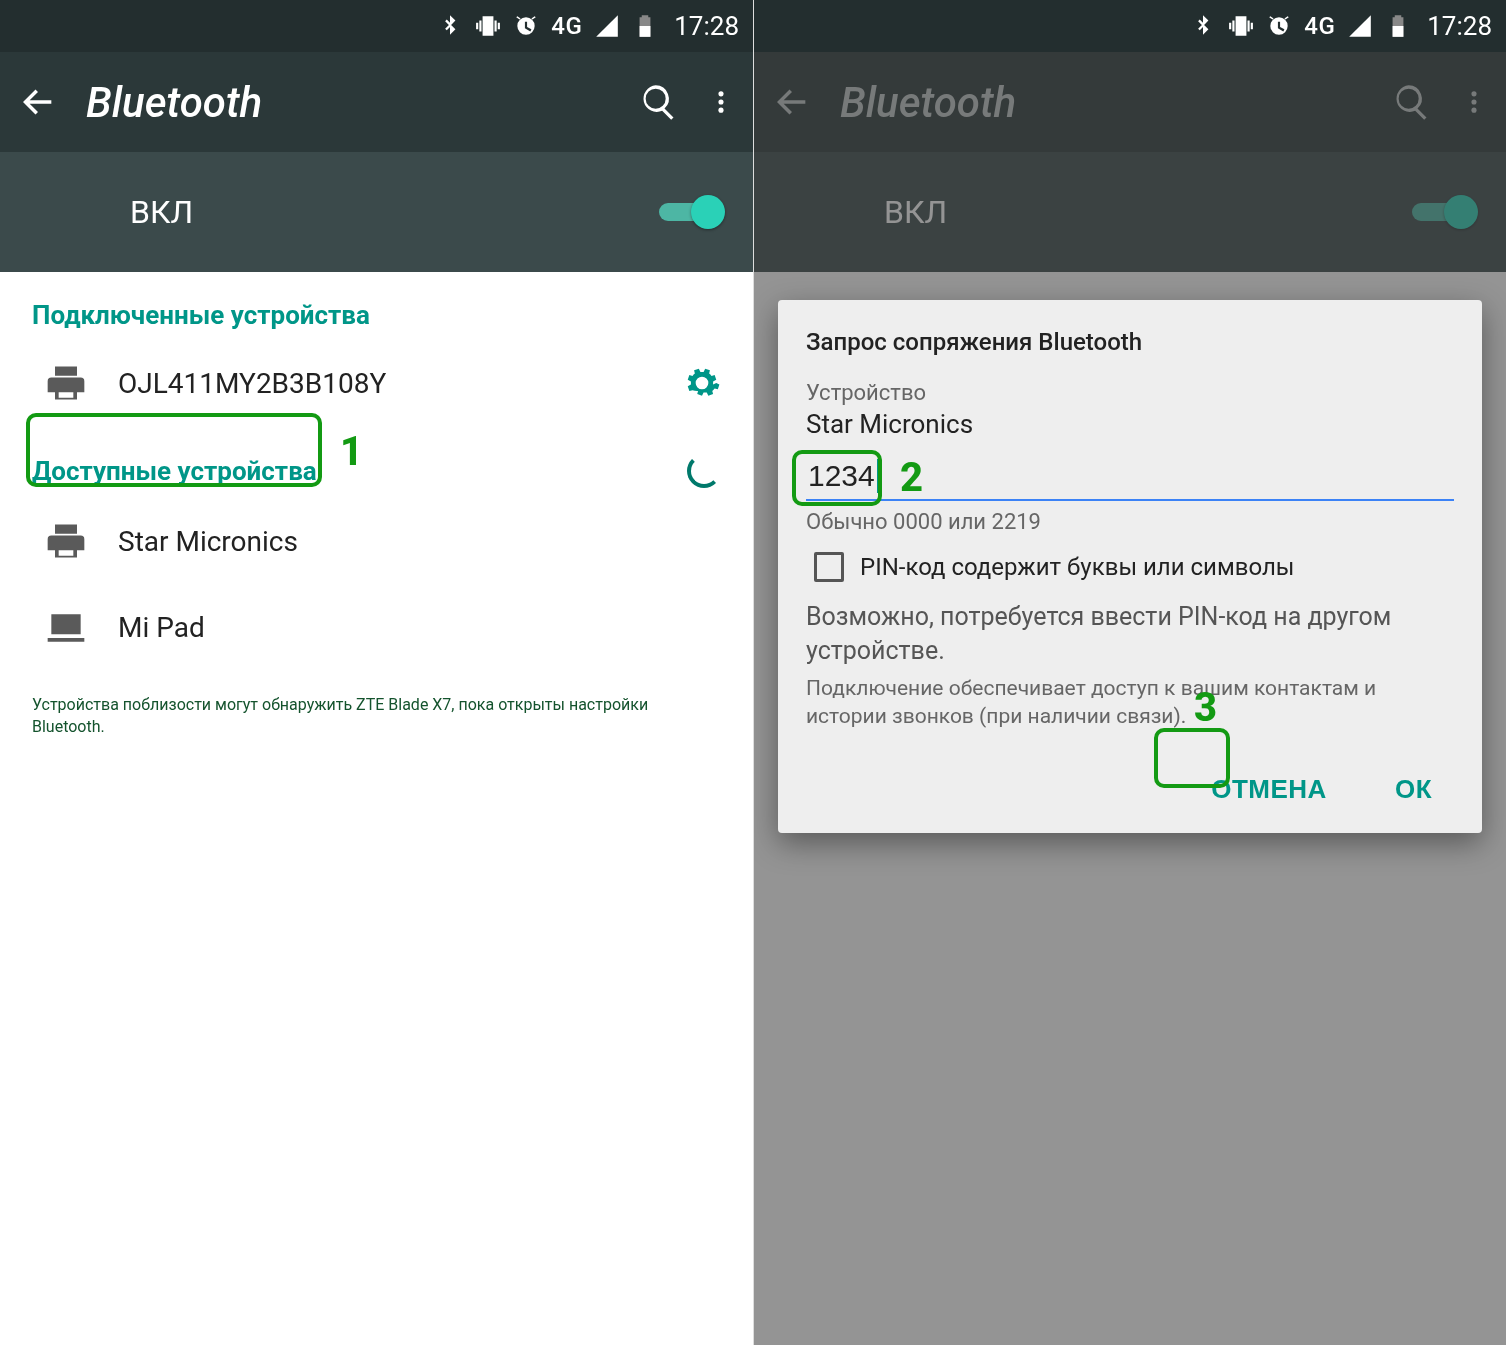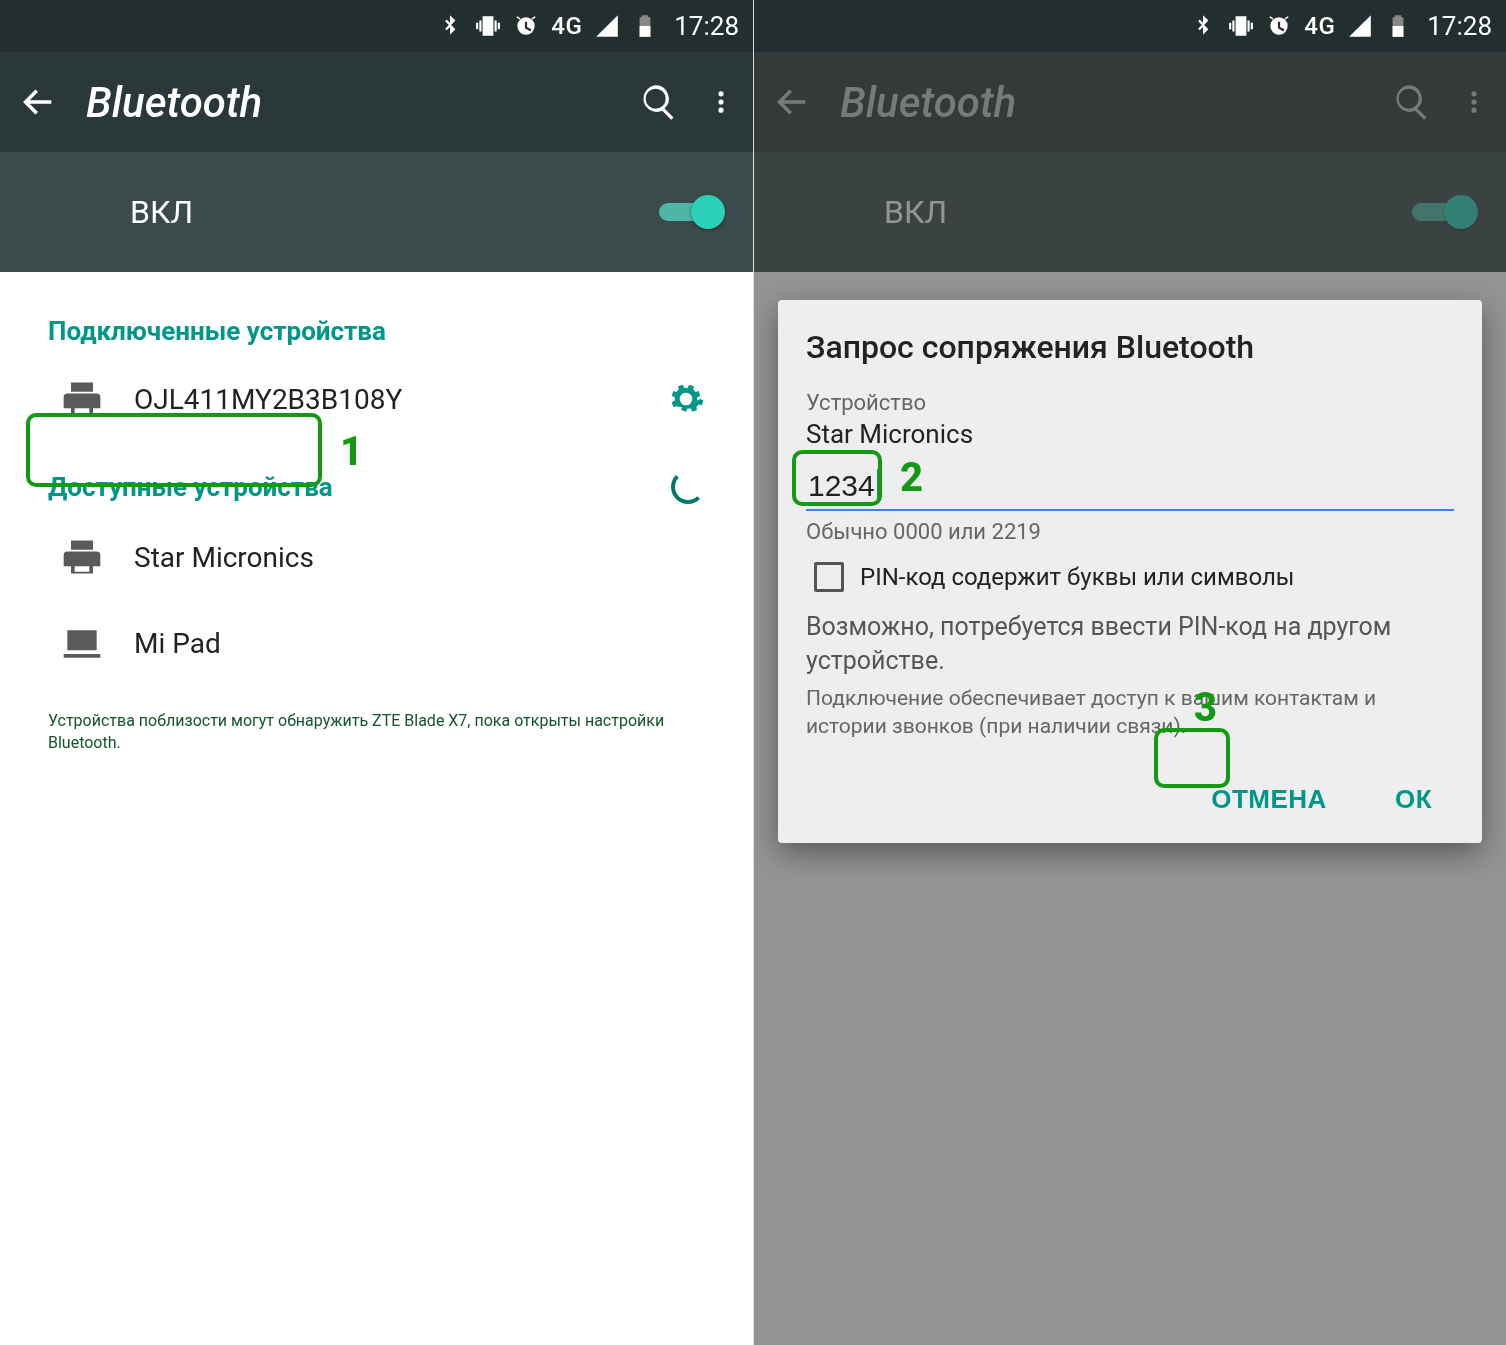--- a/index.html
+++ b/index.html
@@ -65,21 +65,21 @@
     position: absolute; left: 0; top: 8px; width: 52px; height: 18px;
     border-radius: 10px; background: #4db6a4;
   }
   .switch-thumb {
     position: absolute; right: 0; top: 0; width: 34px; height: 34px;
     border-radius: 50%; background: #2ad1b7;
     box-shadow: 0 1px 3px rgba(0,0,0,0.4);
   }
 
   
-  .content { background: #fff; padding: 16px; }
+  .content { background: #fff; padding: 0; }
   .section-header {
     color: #009688;
     font-weight: 700;
     font-size: 26px;
     padding: 28px 32px 10px 32px;
     display: flex;
     align-items: center;
     justify-content: space-between;
   }
   .spinner {
@@ -135,21 +135,21 @@
   .dialog {
     position: absolute;
     left: 24px; right: 24px;
     top: 300px;
     background: #eeeeee;
     border-radius: 4px;
     box-shadow: 0 10px 30px rgba(0,0,0,0.4);
     padding: 28px 28px 14px 28px;
   }
   .dialog h2 {
-    font-size: 32px;
+    font-size: 24px;
     font-weight: 500;
     color: #222;
     margin-bottom: 24px;
   }
   .dialog .small-label { font-size: 22px; color: #666; }
   .dialog .dev-name { font-size: 26px; color: #222; margin: 4px 0 14px 0; }
   .pin-field {
     width: 100%;
     border: none;
     border-bottom: 2px solid #3b82f6;

